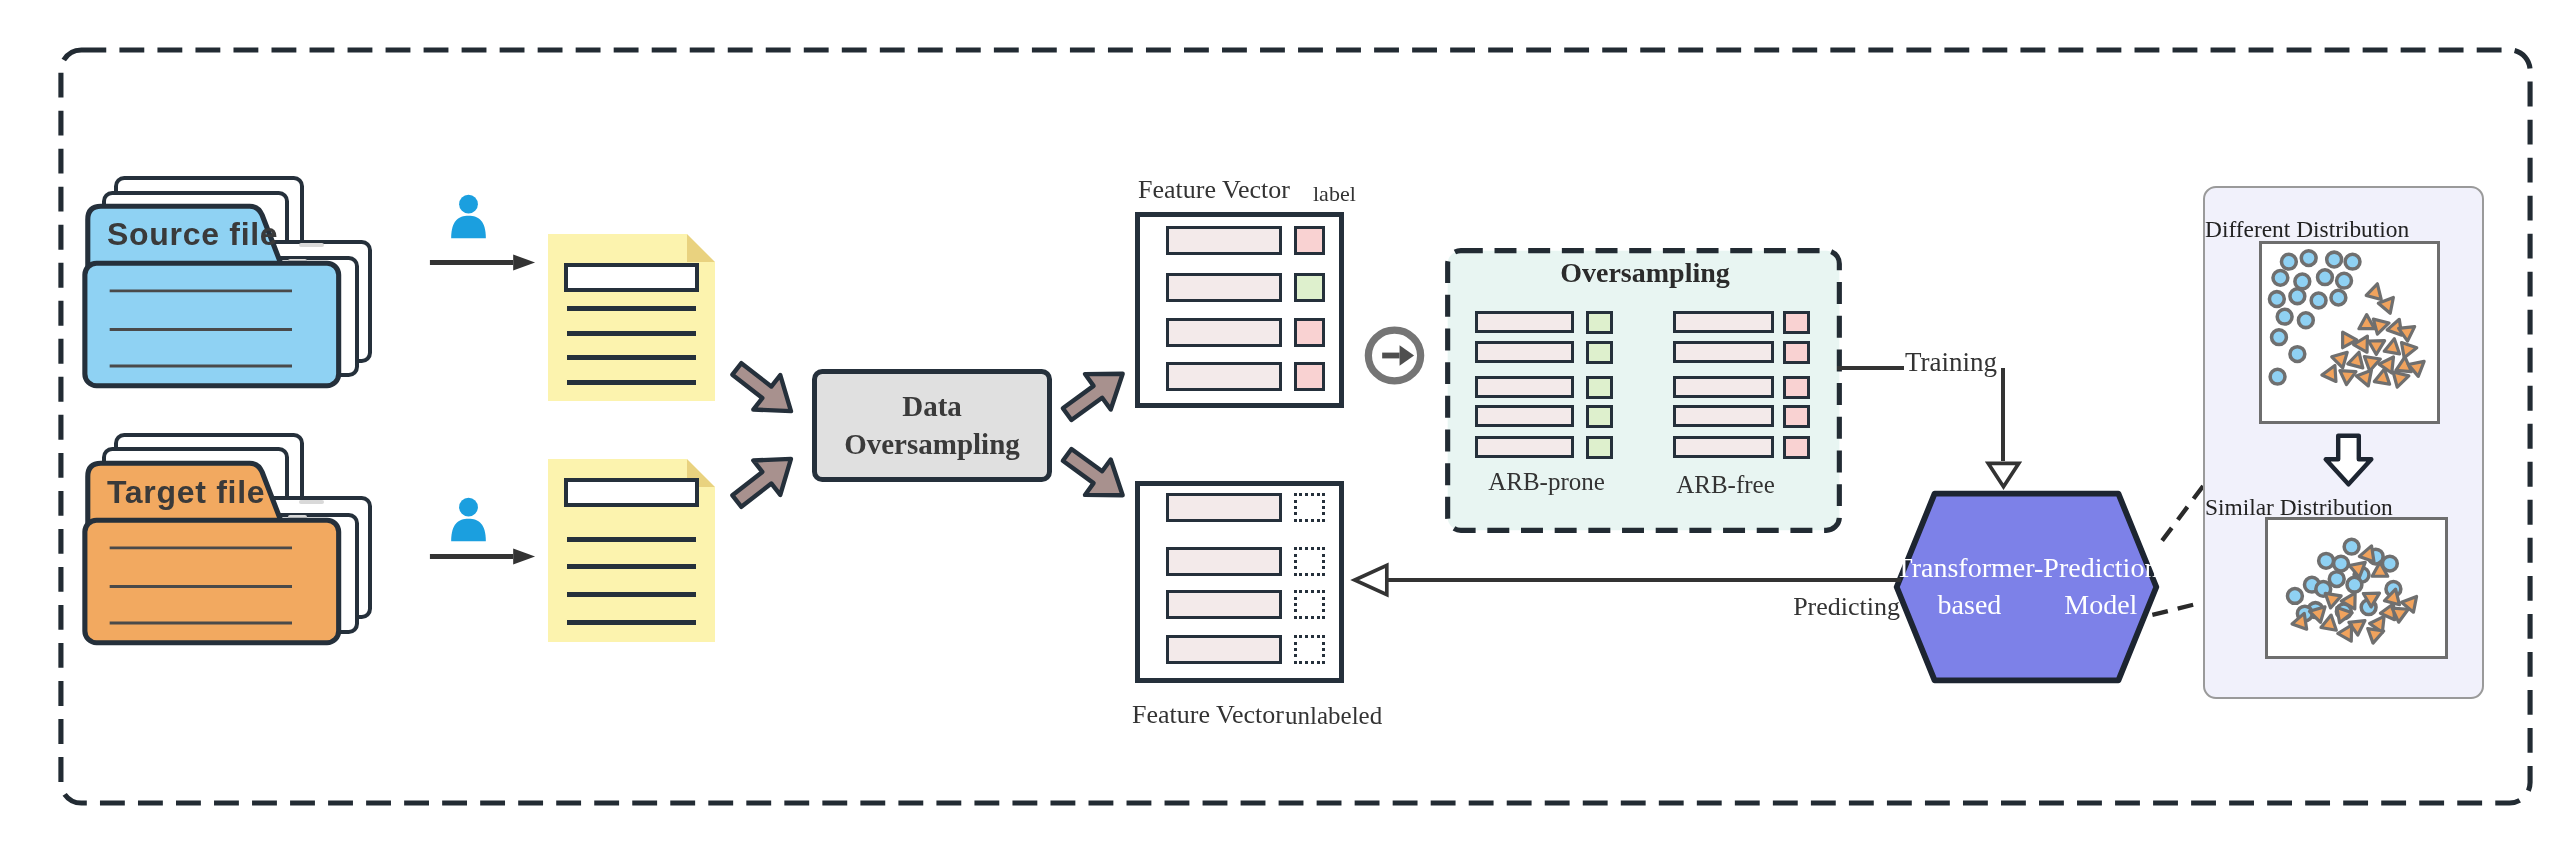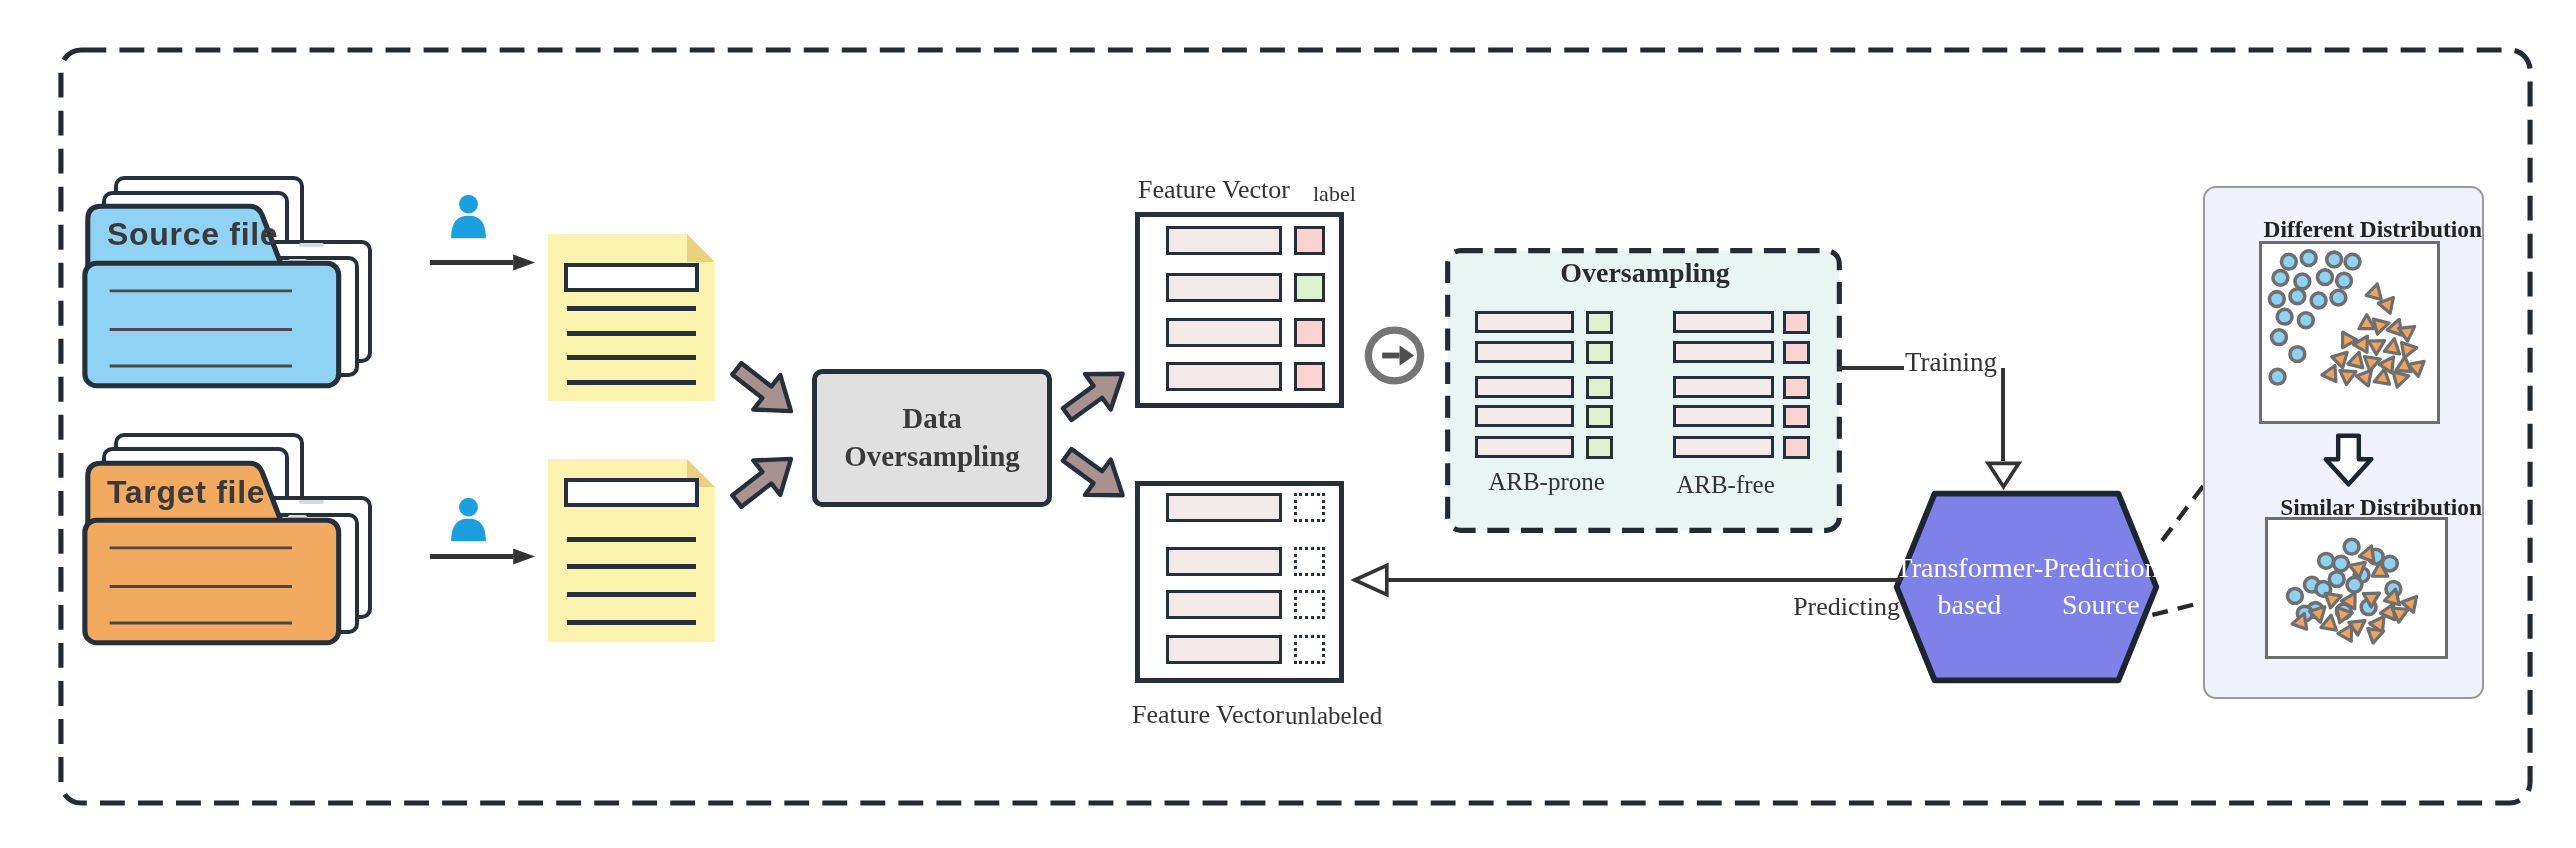--- a/index.html
+++ b/index.html
@@ -16,21 +16,21 @@
                 font-size:32px;font-weight:bold;color:#3a3a3a;letter-spacing:0.7px}
   .extract-note{font-size:32px;font-weight:bold;color:#8795a7;text-align:center;line-height:1.22}
   .norm-text{font-size:29px;font-weight:bold;color:#3a3a3a;text-align:center;line-height:1.3}
   .caption{font-size:26px;color:#333}
   .tag{font-size:22px;color:#333}
   .tag-lg{font-size:25px;color:#333}
   .ov-title{font-size:28px;font-weight:bold;text-align:center;color:#2b2b2b}
   .arb-label{font-size:25px;color:#333;text-align:center}
   .conn-label{font-size:27px;color:#333}
   .hex-text{font-size:28px;line-height:1.32;color:#fff;text-align:center}
-  .panel-title{font-size:23.4px;font-weight:bold;text-align:right;color:#222}
+  .panel-title{font-size:23.4px;font-weight:normal;text-align:left;color:#222}
 
   
   .page{position:absolute;background:#fff;border:4.4px solid var(--ink);border-radius:10.2px}
   .page-dash{position:absolute;background:#d9d9d9;border-radius:2.2px}
 
   
   .doc{position:absolute;background:var(--doc-yellow)}
   .doc::before{content:"";position:absolute;top:0;right:0;border-style:solid;
                border-width:0 28px 28px 0;
                border-color:#fff #fff var(--doc-fold) var(--doc-fold)}
@@ -137,21 +137,21 @@
     <div class="doc-line" style="top:161px"></div>
   </div>
 
   <svg class="abs" style="left:728px;top:364px;transform:rotate(38deg)" width="73" height="53" viewBox="0 0 100 72">
     <path d="M2,26 L54,26 L54,6 L96,36 L54,66 L54,46 L2,46 Z" style="fill:var(--arrow-taupe)" stroke="#25303b" stroke-width="6" stroke-linejoin="round"></path>
   </svg>
   <svg class="abs" style="left:728px;top:453px;transform:rotate(-38deg)" width="73" height="53" viewBox="0 0 100 72">
     <path d="M2,26 L54,26 L54,6 L96,36 L54,66 L54,46 L2,46 Z" style="fill:var(--arrow-taupe)" stroke="#25303b" stroke-width="6" stroke-linejoin="round"></path>
   </svg>
 
-  <div class="abs norm-box" style="left:812px;top:369px;width:240px;height:138px">
+  <div class="abs norm-box" style="left:812px;top:369px;width:240px;height:113px">
     <div class="norm-text">
       <div>Data</div>
       <div>Oversampling</div>
     </div>
   </div>
 
   <svg class="abs" style="left:1059px;top:367px;transform:rotate(-36deg)" width="73" height="53" viewBox="0 0 100 72">
     <path d="M2,26 L54,26 L54,6 L96,36 L54,66 L54,46 L2,46 Z" style="fill:var(--arrow-taupe)" stroke="#25303b" stroke-width="6" stroke-linejoin="round"></path>
   </svg>
   <svg class="abs" style="left:1059px;top:449px;transform:rotate(36deg)" width="73" height="53" viewBox="0 0 100 72">
@@ -211,21 +211,21 @@
   <div class="abs line-v" style="left:2001px;top:368px;height:93px"></div>
   <svg class="abs" style="left:1986px;top:461px" width="35" height="28" viewBox="0 0 48 38">
     <polygon points="3,3 45,3 24,35" fill="#fff" stroke="#333" stroke-width="5"></polygon>
   </svg>
 
   <svg class="abs" style="left:1892px;top:490px" width="269" height="194" viewBox="0 0 368 266">
     <polygon points="6,133 58,5 310,5 362,133 310,261 58,261" style="fill:var(--hexagon-purple)" stroke="#1d2531" stroke-width="8" stroke-linejoin="round"></polygon>
   </svg>
   <div class="abs hex-text" style="left:1900px;top:503px;width:254px;height:168px;display:flex;flex-direction:row;align-items:center;justify-content:center">
     <div>Transformer-based</div>
-    <div>Prediction Source</div>
+    <div>Prediction Model</div>
   </div>
 
   <svg class="abs" style="left:1351px;top:563px" width="38" height="34" viewBox="0 0 52 46">
     <polygon points="49,3 49,43 5,23" fill="#fff" stroke="#333" stroke-width="5"></polygon>
   </svg>
   <div class="abs line-h" style="left:1388px;top:578px;width:513px"></div>
   <div class="abs conn-label" style="left:1733px;top:592px;width:167px;text-align:right;font-size:26px">Predicting</div>
 
   <svg class="abs" style="left:2157px;top:481px" width="51" height="64" viewBox="0 0 70 88">
     <line x1="7" y1="82" x2="64" y2="6" stroke="#2a2a2a" stroke-width="6" stroke-dasharray="22 14"></line>

